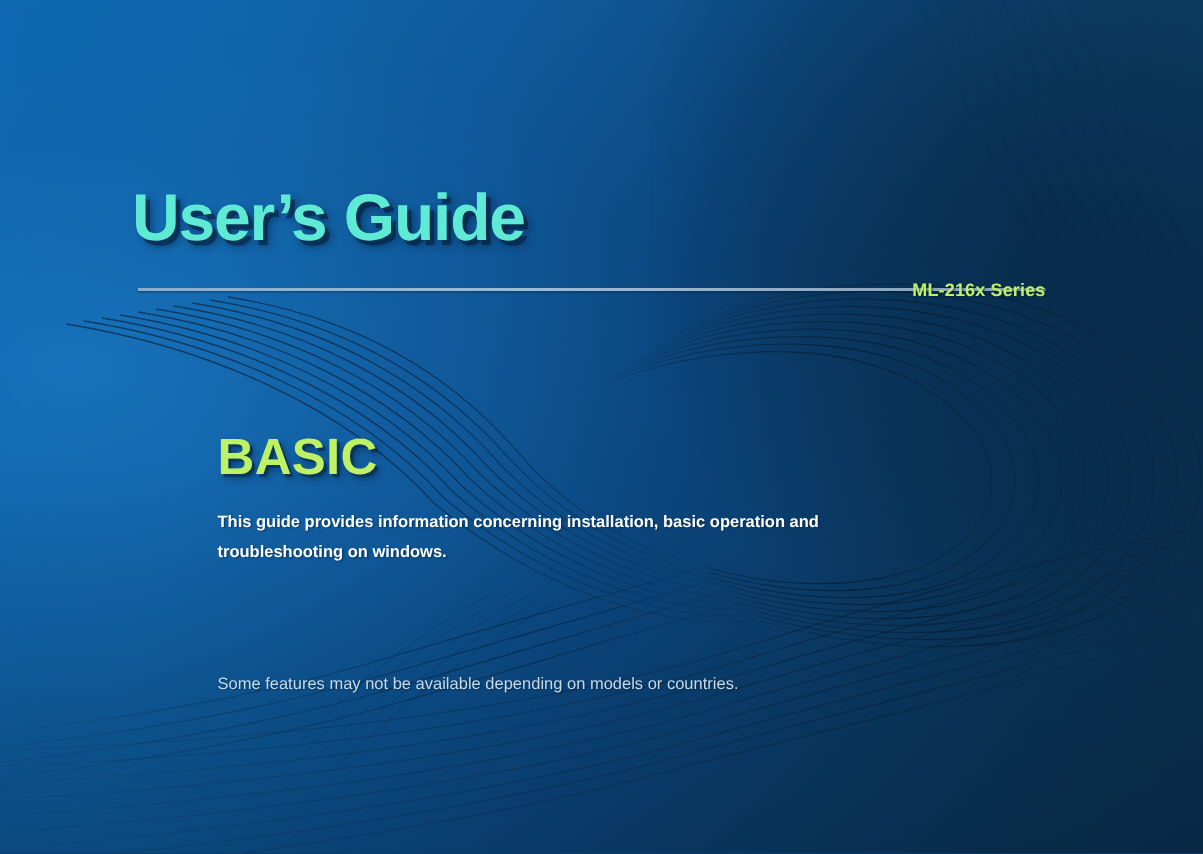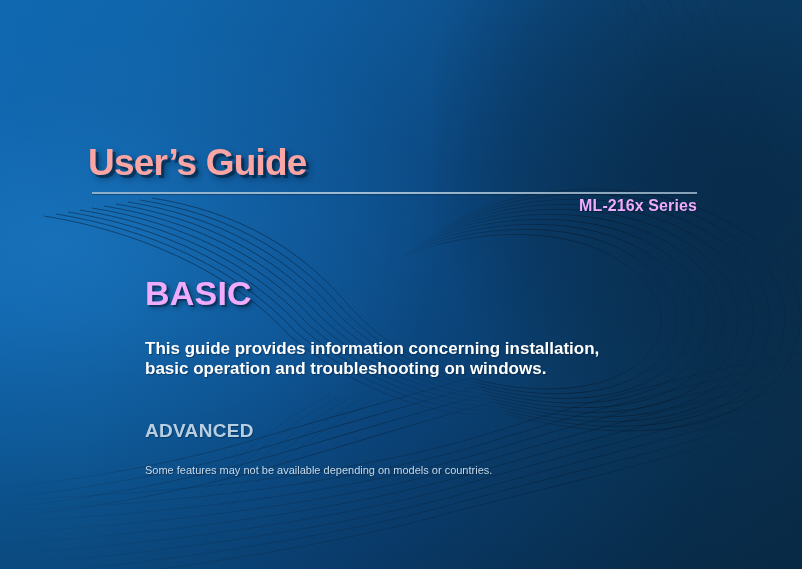--- a/index.html
+++ b/index.html
@@ -66,69 +66,69 @@
     position: absolute;
     inset: 0;
     width: 802px;
     height: 569px;
   }
 
   
   .title {
     position: absolute;
     left: 88px;
-    top: 144px;
-    font-size: 37px;
-    font-weight: bold;
-    color: #fca5a5;
+    top: 124px;
+    font-size: 44px;
+    font-weight: bold;
+    color: #5eead4;
     letter-spacing: -0.8px;
     line-height: 1.0;
     text-shadow: 3px 3px 0 rgba(4,28,52,0.55), 4px 4px 6px rgba(2,18,36,0.45);
   }
   .rule {
     position: absolute;
     left: 92px;
     top: 192px;
     width: 605px;
     height: 2px;
     background: linear-gradient(90deg, #9fb9cf 0%, #b8cfe0 45%, #9cb6cd 100%);
     opacity: 0.85;
     box-shadow: 0 1px 1px rgba(3,22,42,0.40);
   }
   .series {
     position: absolute;
     right: 105px;
-    top: 196px;
+    top: 184px;
     text-align: right;
-    font-size: 16px;
-    font-weight: bold;
-    color: #f0abfc;
+    font-size: 12px;
+    font-weight: bold;
+    color: #bef264;
     line-height: 19px;
     letter-spacing: 0.1px;
     text-shadow: 1px 1px 1px rgba(4,26,48,0.55);
   }
 
   
   .basic-head {
     position: absolute;
     left: 145px;
-    top: 276px;
+    top: 288px;
     font-size: 34px;
     font-weight: bold;
-    color: #f0abfc;
+    color: #bef264;
     letter-spacing: 0.2px;
     line-height: 1.0;
     text-shadow: 2px 2px 0 rgba(5,32,58,0.50), 3px 3px 5px rgba(2,18,36,0.40);
   }
   .basic-body {
     position: absolute;
     left: 145px;
     top: 339px;
     width: 470px;
-    font-size: 17px;
+    font-size: 11px;
     font-weight: bold;
     color: #ffffff;
     line-height: 19.5px;
     text-shadow: 1px 1px 1px rgba(4,26,48,0.45);
   }
 
   
   .adv-head {
     position: absolute;
     left: 145px;
@@ -143,21 +143,21 @@
   .adv-body {
     position: absolute;
     left: 145px;
     top: 447px;
     width: 480px;
     font-size: 11px;
     color: #c6d9e9;
     line-height: 16.5px;
     text-shadow: 1px 1px 1px rgba(4,26,48,0.40);
   }
-  .adv-body .p2 { margin-top: 15px; }
+  .adv-body .p2 { margin-top: 1px; }
 </style>
 </head>
 <body>
 
 <div id="cover">
 
   <div class="bg-base"></div>
   <div class="bg-vert"></div>
   <div class="bg-glow"></div>
   <div class="bg-dark-blob"></div>
@@ -259,18 +259,17 @@
 
   <div class="rule"></div>
 
   <div class="series">
     <div>ML-216x Series</div>
   </div>
 
   <div class="basic-head">BASIC</div>
   <div class="basic-body">This guide provides information concerning installation, basic operation and troubleshooting on windows.</div>
 
-  <div class="adv-head">ADVANCED</div>
   <div class="adv-body">
     <div class="p2">Some features may not be available depending on models or countries.</div>
   </div>
 
 </div>
 
 </body></html>

